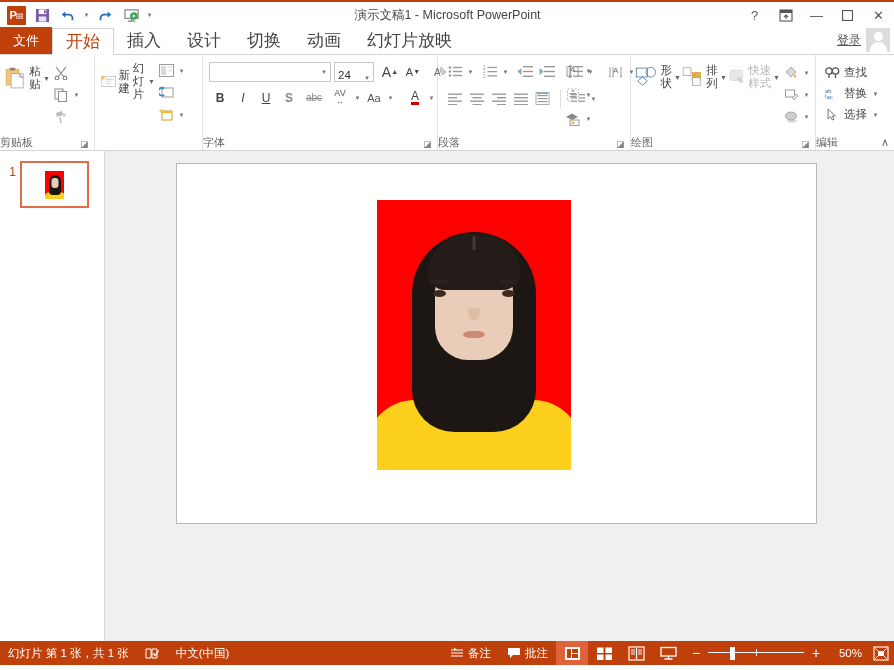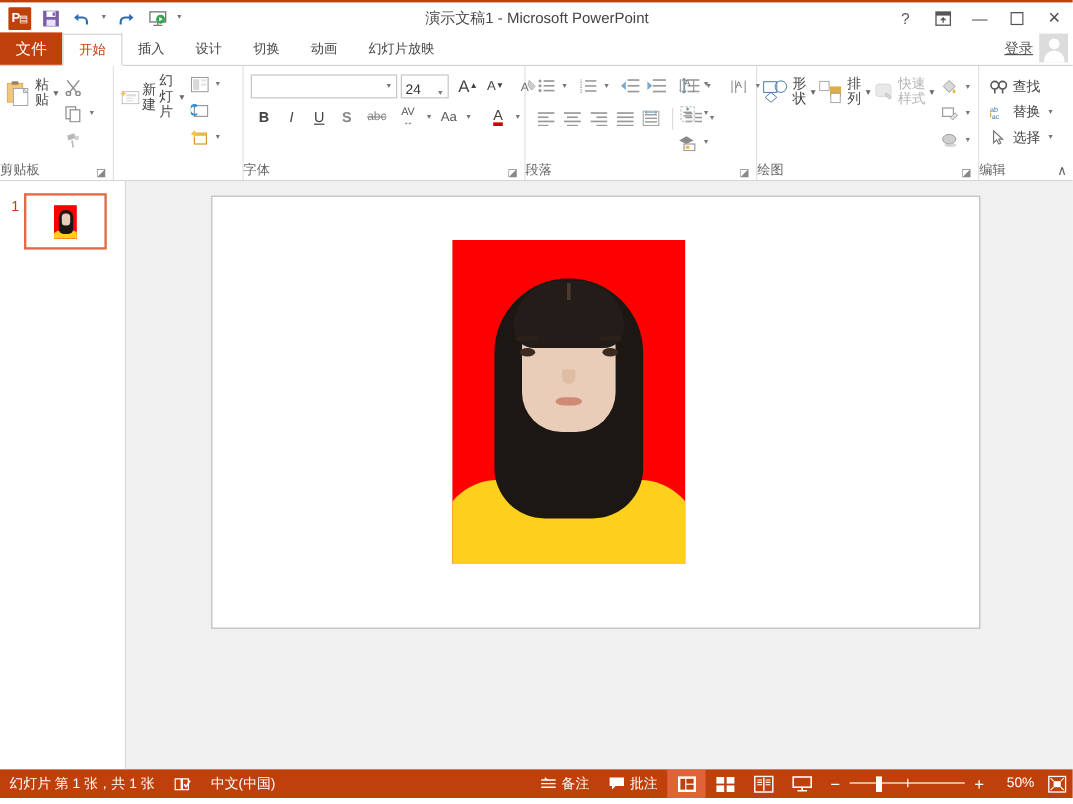--- a/index.html
+++ b/index.html
@@ -43,21 +43,21 @@
     height: 27px; display: flex; align-items: flex-end;
     background: #ffffff; position: relative;
     border-bottom: 1px solid #d4d4d4;
   }
   .tab-file {
     background: #c0400c; color: #fff; font-size: 13px;
     height: 27px; padding: 0 13px; display: flex; align-items: center;
     cursor: pointer;
   }
   .tab {
-    font-size: 11px; color: #444; height: 27px; padding: 0 13px;
+    font-size: 17px; color: #444; height: 27px; padding: 0 13px;
     display: flex; align-items: center; cursor: pointer;
   }
   .tab.active {
     color: #c0400c; background: #fff;
     border: 1px solid #d4d4d4; border-bottom: 1px solid #fff;
     margin-bottom: -1px;
   }
   .signin {
     margin-left: auto; display: flex; align-items: center; gap: 5px;
     padding-right: 4px; margin-bottom: 2px;

